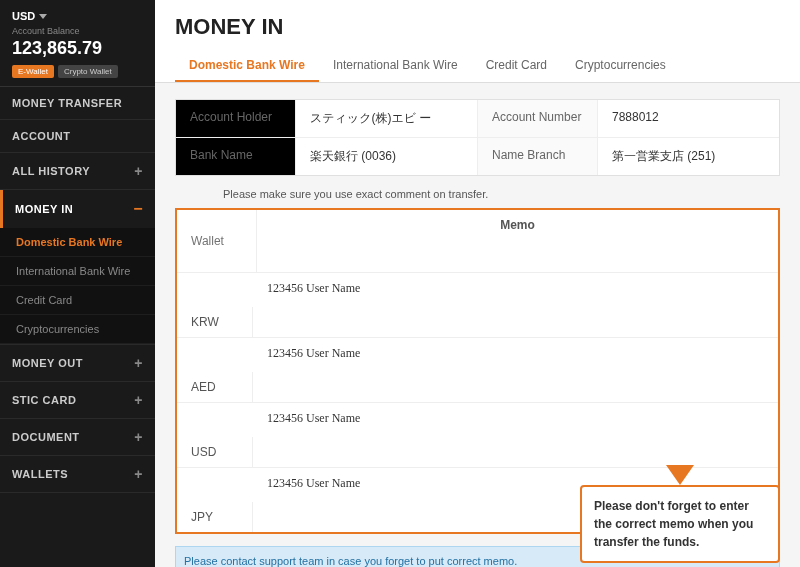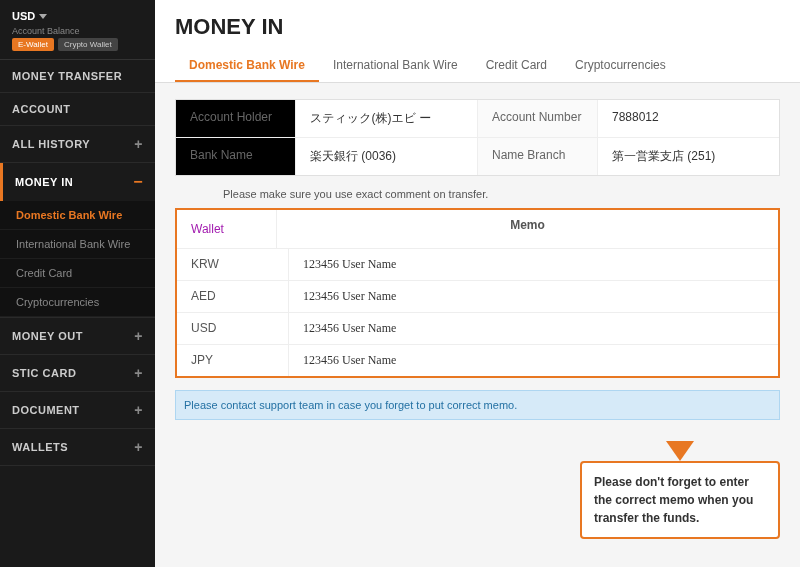--- a/index.html
+++ b/index.html
@@ -244,23 +244,23 @@
       margin-bottom: 12px;
     }
 
     .memo-table-header {
       display: flex;
       background: #fff;
       border-bottom: 1px solid #eee;
     }
 
     .memo-col-wallet {
-      width: 100px;
-      padding: 12px 14px;
-      color: #a21caf;
+      width: 80px;
+      padding: 24px 14px;
+      color: #737373;
       border-right: 1px solid #eee;
     }
 
     .memo-col-memo {
       flex: 1;
       padding: 8px 14px;
       color: #555;
       text-align: center;
       font-weight: bold;
     }
@@ -268,24 +268,25 @@
     .memo-row {
       display: flex;
       border-bottom: 1px solid #eee;
     }
 
     .memo-row:last-child {
       border-bottom: none;
     }
 
     .memo-row .wallet-cell {
-      width: 112px;
+      width: 76px;
       padding: 8px 14px;
       color: #555;
       border-right: 1px solid #eee;
+      margin-top: 34px;
     }
 
     .memo-row .memo-value-cell {
       flex: 1;
       padding: 8px 14px;
       color: #333;
       font-family: Liberation Serif, serif;
     }
 
     
@@ -295,21 +296,21 @@
       padding: 8px 8px;
       font-size: 11px;
       color: #2471a3;
       margin-bottom: 0;
     }
 
     
     .tooltip-wrapper {
       position: absolute;
       right: 20px;
-      bottom: 28px;
+      bottom: 4px;
       display: flex;
       flex-direction: column;
       align-items: center;
     }
 
     .arrow-down {
       width: 0; height: 0;
       border-left: 14px solid transparent;
       border-right: 14px solid transparent;
       border-top: 20px solid #e87722;
@@ -331,20 +332,21 @@
 </head>
 <body>
 
 <div class="sidebar">
   <div class="sidebar-header">
     <div class="currency-selector">
       <span>USD</span>
       <div class="chevron-down"></div>
     </div>
     <div class="account-balance-label">Account Balance</div>
+    <div class="account-balance-value">123,865.79</div>
     <div class="wallet-buttons">
       <button class="wallet-btn ewallet">E-Wallet</button>
       <button class="wallet-btn crypto">Crypto Wallet</button>
     </div>
   </div>
 
   <div class="sidebar-nav">
 
     <div class="sidebar-section">
       <div class="sidebar-item">

